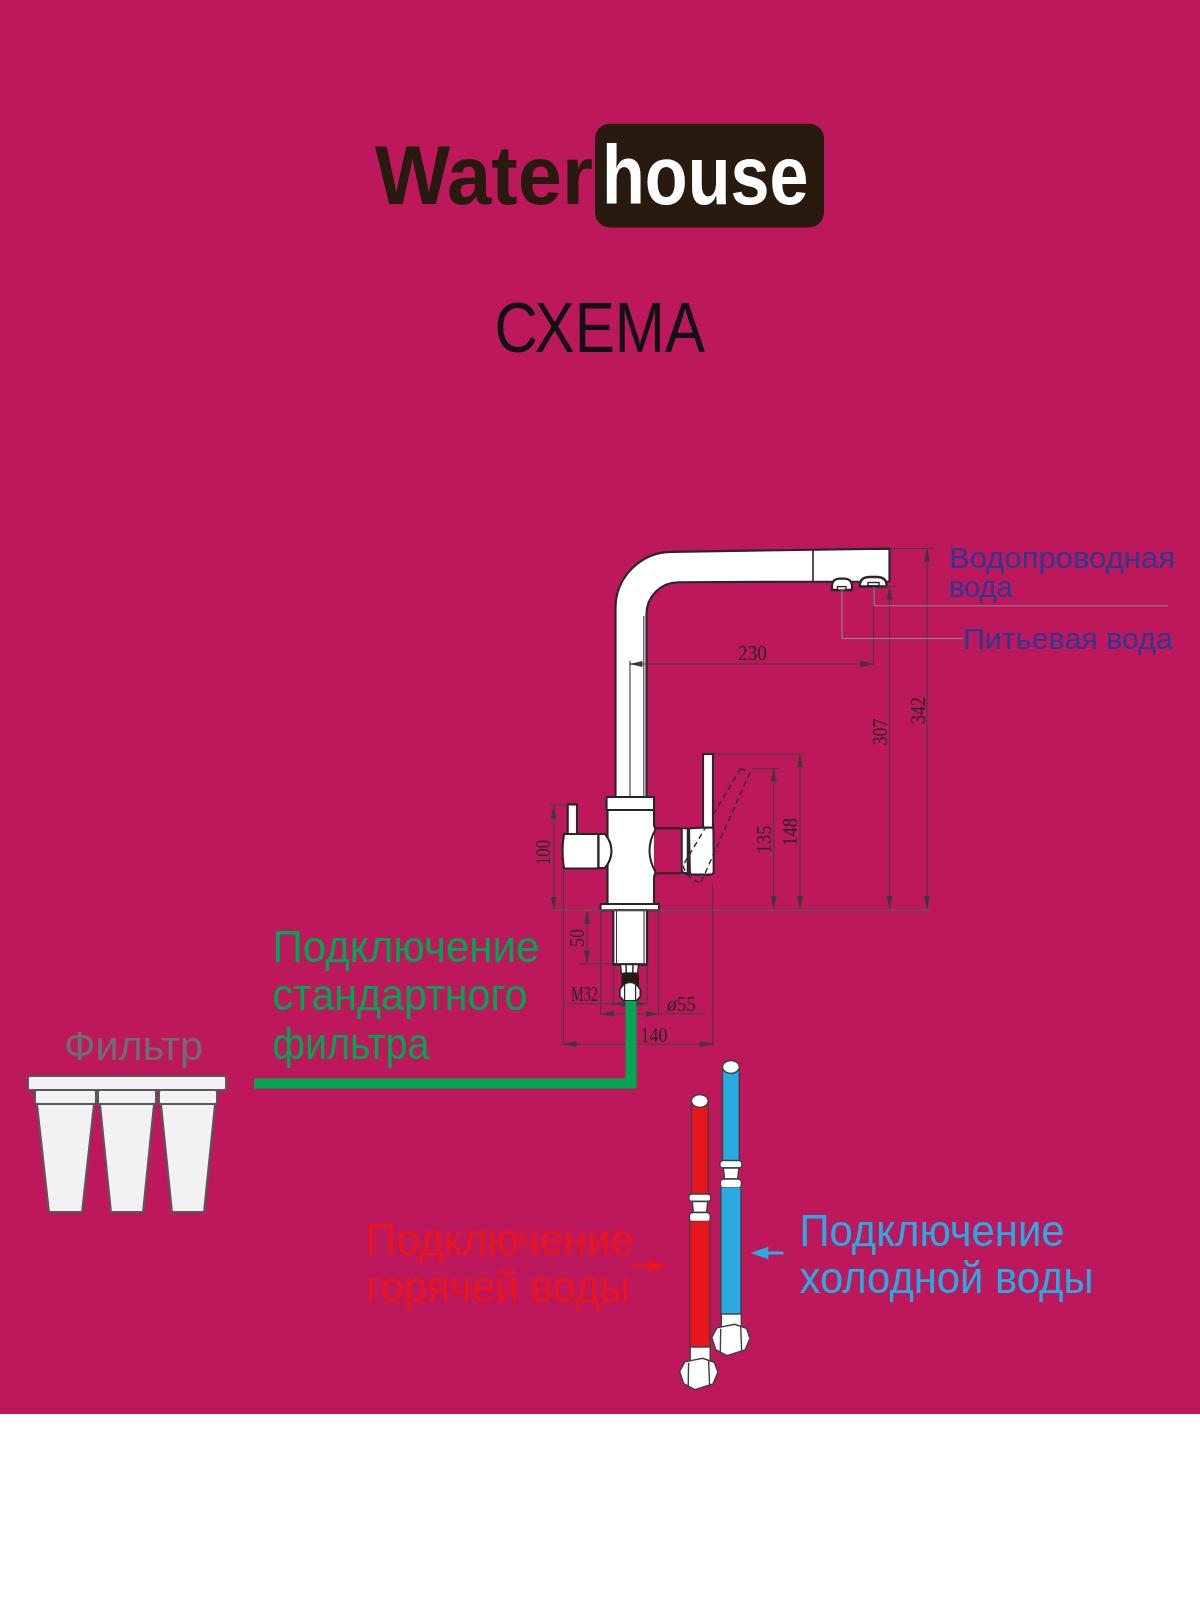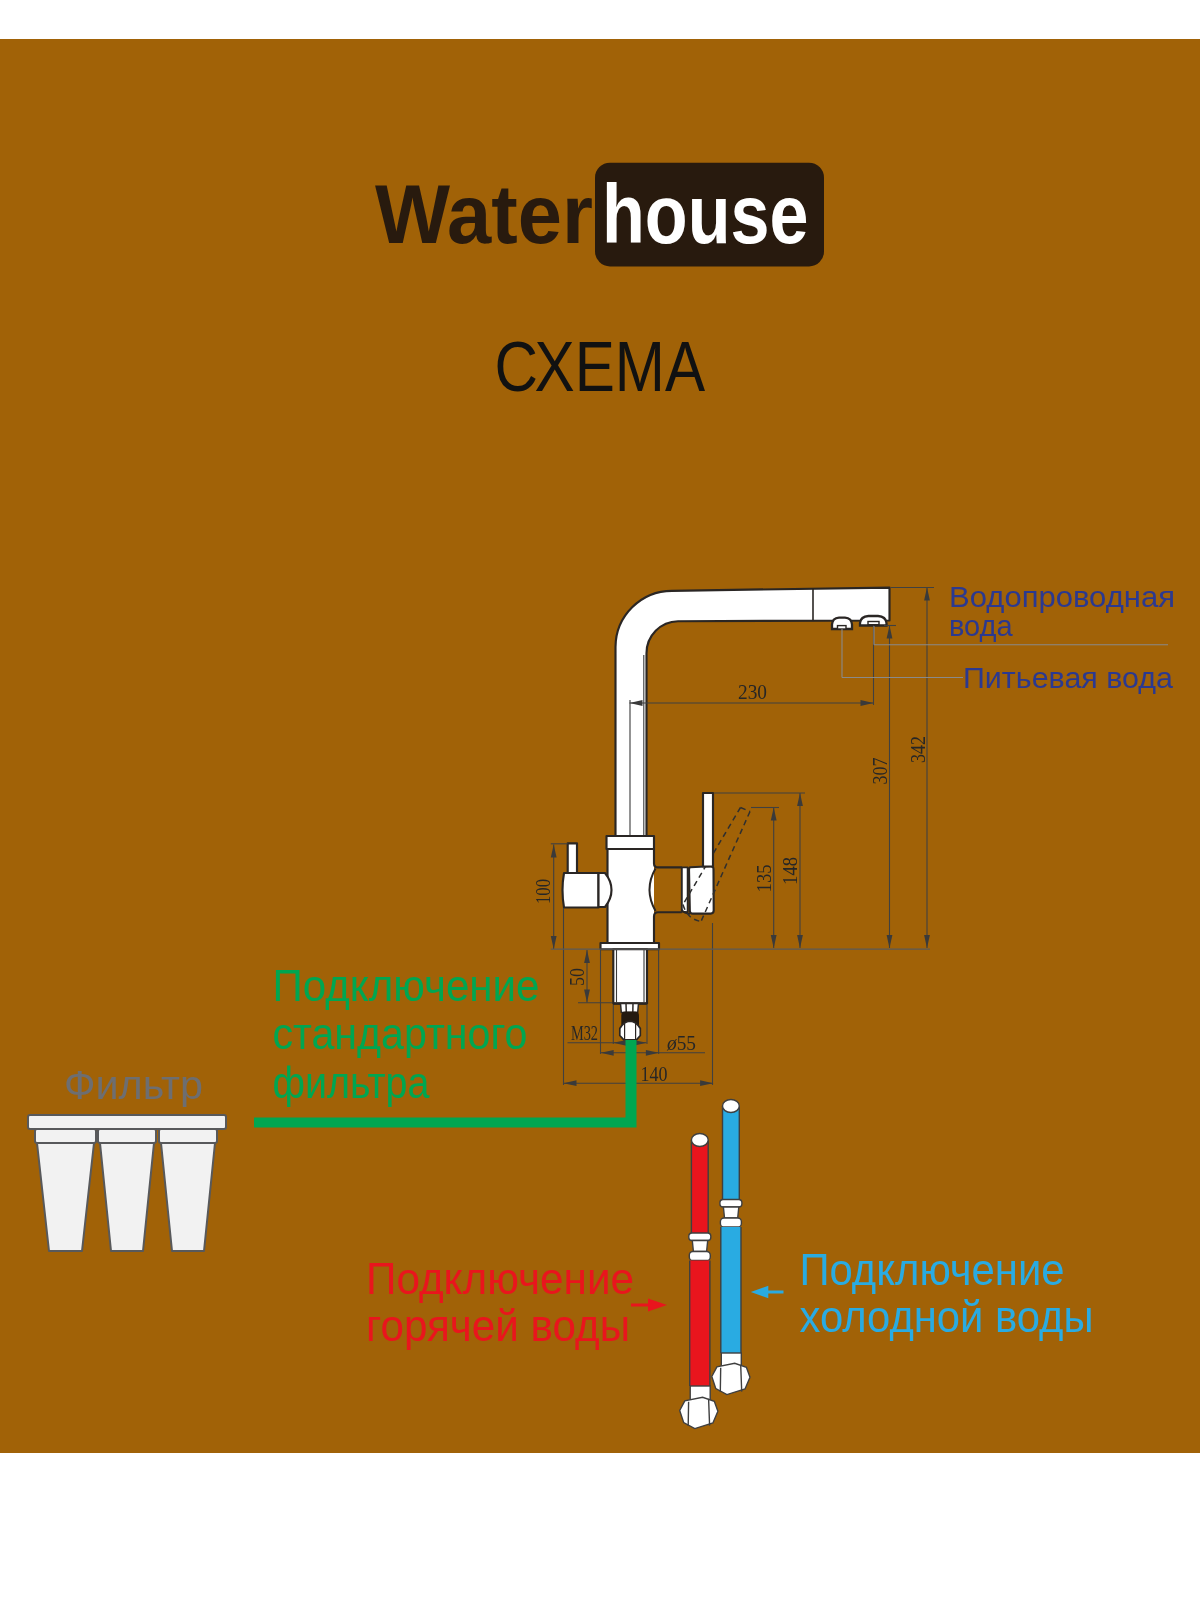--- a/index.html
+++ b/index.html
@@ -1,16 +1,16 @@
 <!DOCTYPE html>
 <html><head>
 <meta charset="utf-8">
 <style>
 html,body{margin:0;padding:0;background:#ffffff;}
-#page{position:relative;width:1200px;height:1414px;background:#a16207;overflow:hidden;margin-top:39px;}
+#page{position:relative;width:1200px;height:1414px;background:#be185d;overflow:hidden;}
 svg{font-family:"Liberation Sans",sans-serif;}
 .dim{font-family:"Liberation Serif",serif;fill:#262626;}
 </style>
 </head>
 <body>
 <div id="page">
 <svg width="1200" height="1600" viewBox="0 0 1200 1600">
 
 <g>
   <text x="375" y="204" font-size="83" font-weight="bold" fill="#281a0e" textLength="218" lengthAdjust="spacingAndGlyphs">Water</text>

